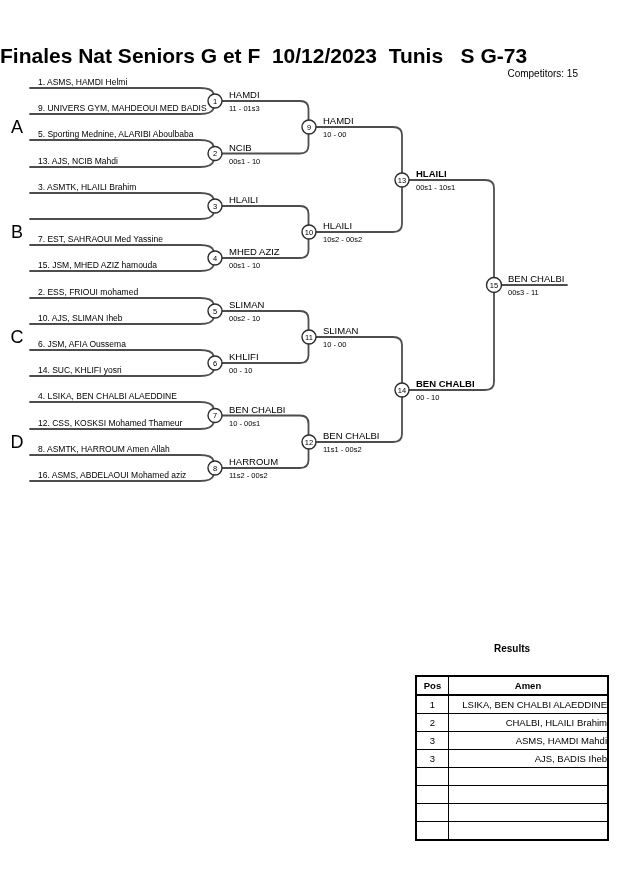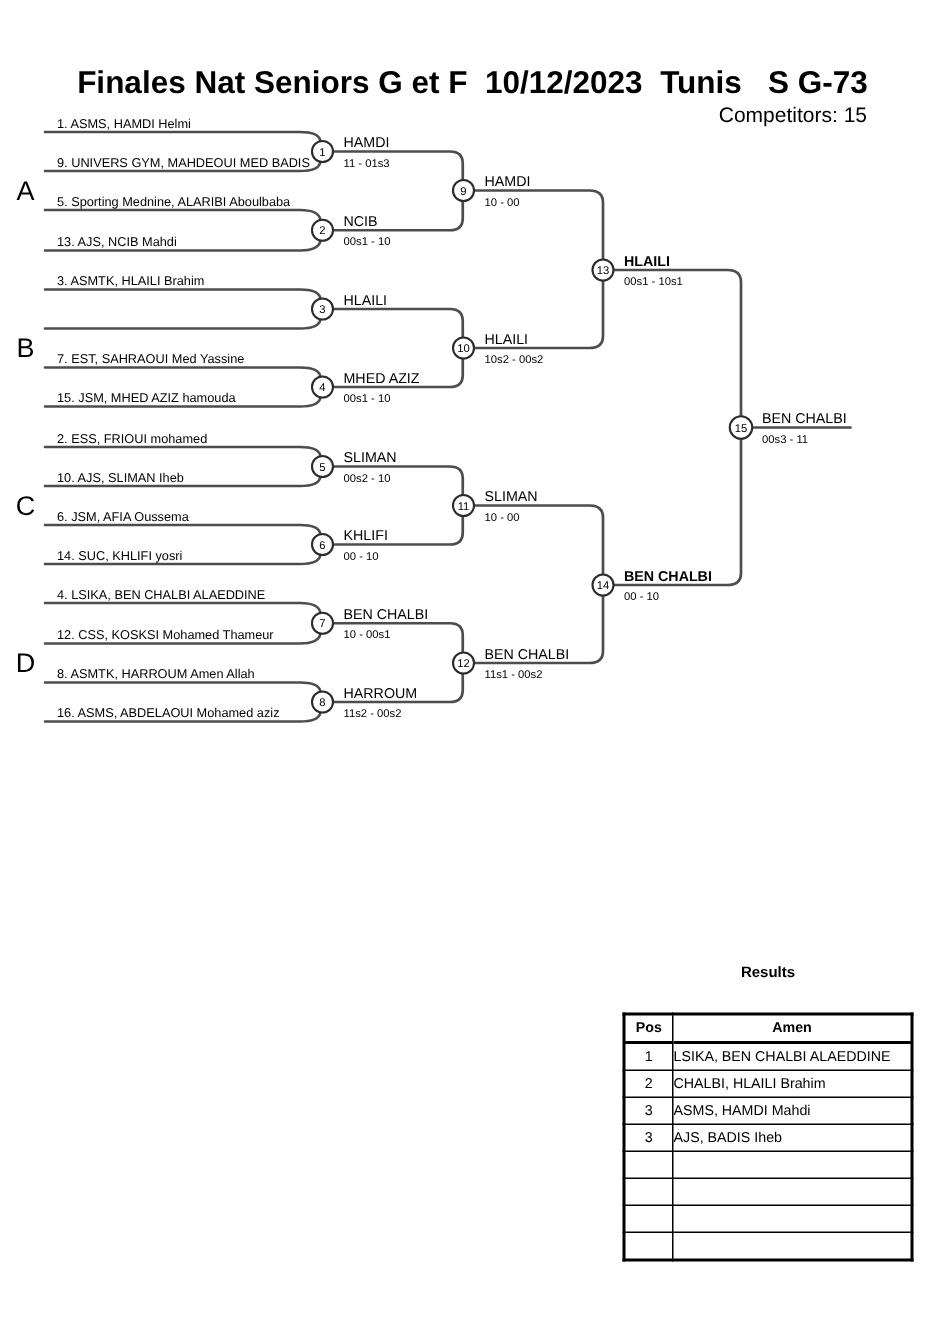--- a/index.html
+++ b/index.html
@@ -1,25 +1,25 @@
 <!DOCTYPE html>
 <html><head>
 <meta charset="utf-8">
 <style>
   html,body{margin:0;padding:0;background:#fff;}
   .page{
     position:relative;width:630px;height:891px;background:#ffffff;
     font-family:"Liberation Sans","DejaVu Sans",sans-serif;color:#000;overflow:hidden;
   }
   .title{
-    position:absolute;top:44px;left:0;width:630px;text-align:center;
+    position:absolute;top:44px;left:0;width:630px;
     font-size:21px;font-weight:bold;white-space:pre;letter-spacing:0px;
   }
   .competitors{
-    position:absolute;top:68px;right:52px;font-size:14px;
+    position:absolute;top:68px;right:52px;font-size:10px;
   }
   svg.bracket{position:absolute;left:0;top:0;}
   .slot-line,.conn{fill:none;stroke:#4d4d4d;stroke-width:1.8;stroke-linecap:round;}
   .circle{fill:#ffffff;stroke:#2b2b2b;stroke-width:1.4;}
   .slot-label{font-size:8.5px;fill:#000;}
   .winner-name{font-size:9.5px;fill:#000;}
   .winner-name.bold{font-weight:bold;}
   .match-score{font-size:7.5px;fill:#000;}
   .match-number{font-size:7.5px;fill:#000;text-anchor:middle;}
   .group-letter{font-size:18px;fill:#000;text-anchor:middle;}
@@ -30,21 +30,21 @@
   table.results{
     position:absolute;left:415px;top:675px;width:194px;
     border-collapse:collapse;border:2px solid #000;table-layout:fixed;
   }
   table.results th,table.results td{
     border:1px solid #000;font-size:9.5px;height:17px;padding:0;
     overflow:hidden;white-space:nowrap;
   }
   table.results thead th{font-weight:bold;text-align:center;border-bottom:2px solid #000;}
   td.pos-cell{text-align:center;width:31px;}
-  td.name-cell{text-align:left;padding-left:7px;}
+  td.name-cell{text-align:right;padding-left:7px;}
 </style>
 </head>
 <body>
 
 <div class="page">
 
   <div class="title">Finales Nat Seniors G et F  10/12/2023  Tunis   S G-73</div>
   <div class="competitors">Competitors: 15</div>
 
   <svg class="bracket" width="630" height="540" viewBox="0 0 630 540">

